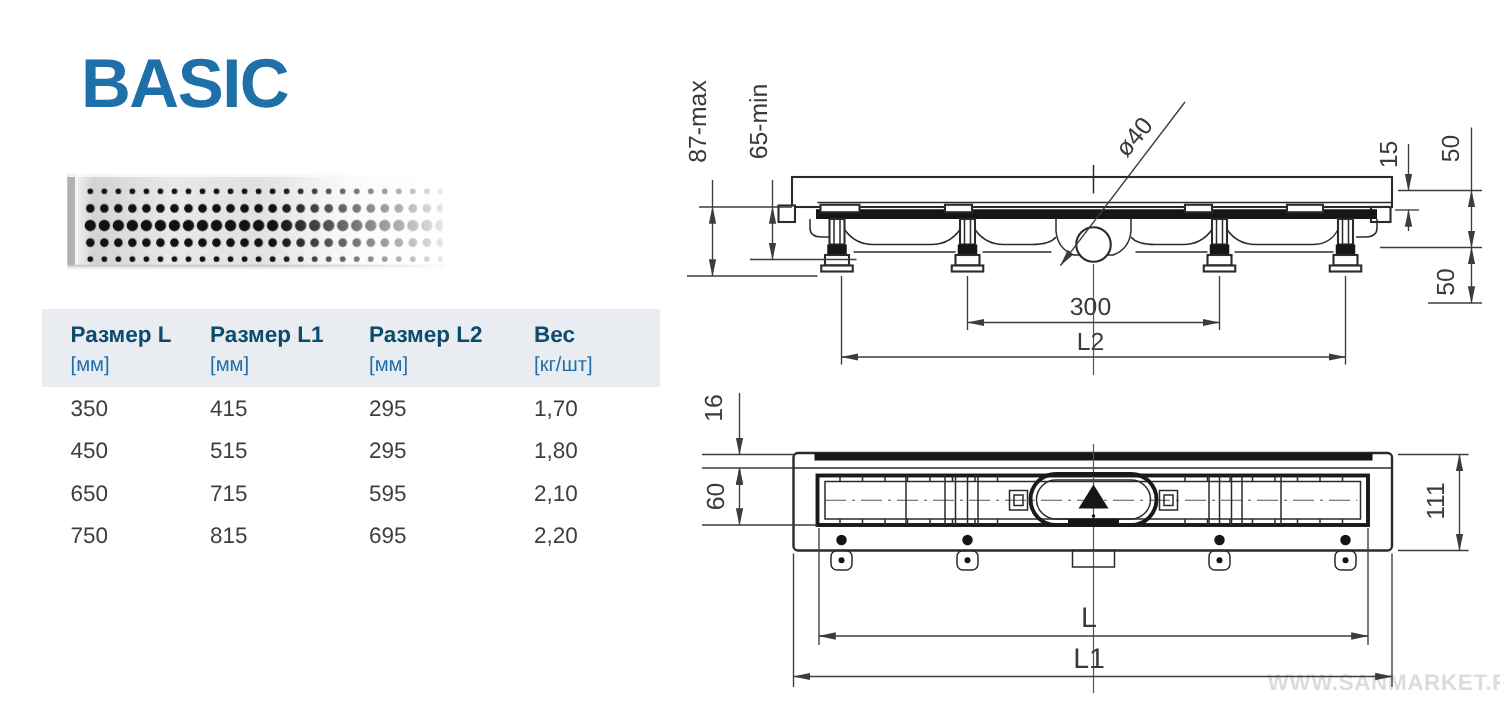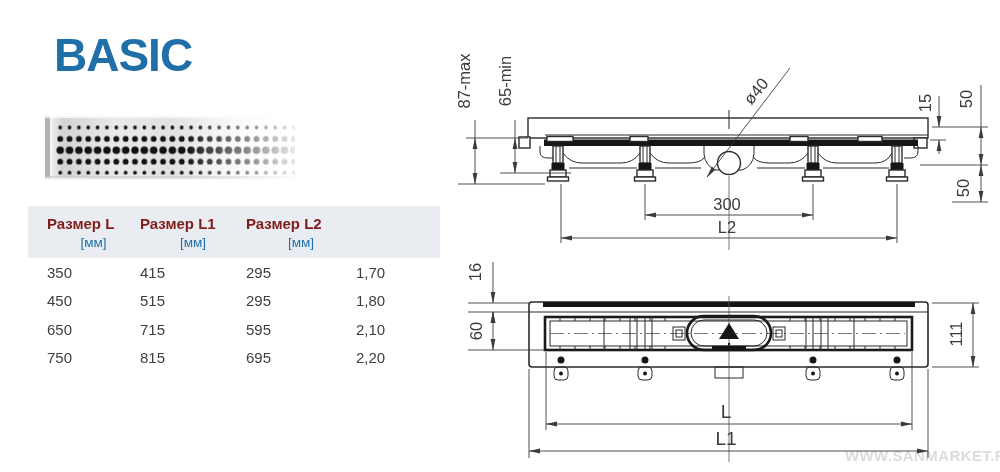--- a/index.html
+++ b/index.html
@@ -5,22 +5,22 @@
   html,body{margin:0;padding:0;background:#fff;}
   body{width:1000px;height:472px;position:relative;overflow:hidden;
        font-family:"Liberation Sans",sans-serif;}
   .page-title{position:absolute;left:54px;top:28px;font-size:46px;font-weight:bold;
        letter-spacing:-1px;color:#1f6fa8;}
   .grate-svg{position:absolute;left:40px;top:110px;width:270px;height:75px;}
   
   .size-table{position:absolute;left:28px;top:206px;width:412px;}
   .thead{display:grid;grid-template-columns:93px 106px 110px 1fr;
          background:#e9edf1;padding:9px 0 8px 19px;}
-  .th-label{font-size:15px;font-weight:bold;color:#7f1d1d;}
-  .th-unit{font-size:13.5px;color:#1f6fa8;margin-top:3px;text-align:center;}
+  .th-label{font-size:15px;font-weight:bold;color:#0c4a6e;}
+  .th-unit{font-size:13.5px;color:#1f6fa8;margin-top:3px;}
   .tbody{padding-left:19px;}
   .trow{display:grid;grid-template-columns:93px 106px 110px 1fr;height:28.5px;
         align-items:center;font-size:15px;color:#3e3e3e;}
   
   .dwg{position:absolute;z-index:2;}
   .dwg-side{left:440px;top:38px;width:560px;height:214px;}
   .dwg-top{left:450px;top:254px;width:558px;height:212px;}
   .dwg line,.dwg path,.dwg rect,.dwg circle{vector-effect:none;}
   .ol{stroke:#2b2b2b;fill:none;stroke-width:1.6;}
   .olw{stroke:#2b2b2b;fill:#fff;stroke-width:1.4;}
@@ -84,20 +84,24 @@
       <div class="th-unit">[мм]</div>
     </div>
     <div class="th">
       <div class="th-label">Размер L1</div>
       <div class="th-unit">[мм]</div>
     </div>
     <div class="th">
       <div class="th-label">Размер L2</div>
       <div class="th-unit">[мм]</div>
     </div>
+    <div class="th">
+      <div class="th-label">Вес</div>
+      <div class="th-unit">[кг/шт]</div>
+    </div>
   </div>
   <div class="tbody">
     <div class="trow">
       <div>350</div>
       <div>415</div>
       <div>295</div>
       <div>1,70</div>
     </div>
     <div class="trow">
       <div>450</div>

